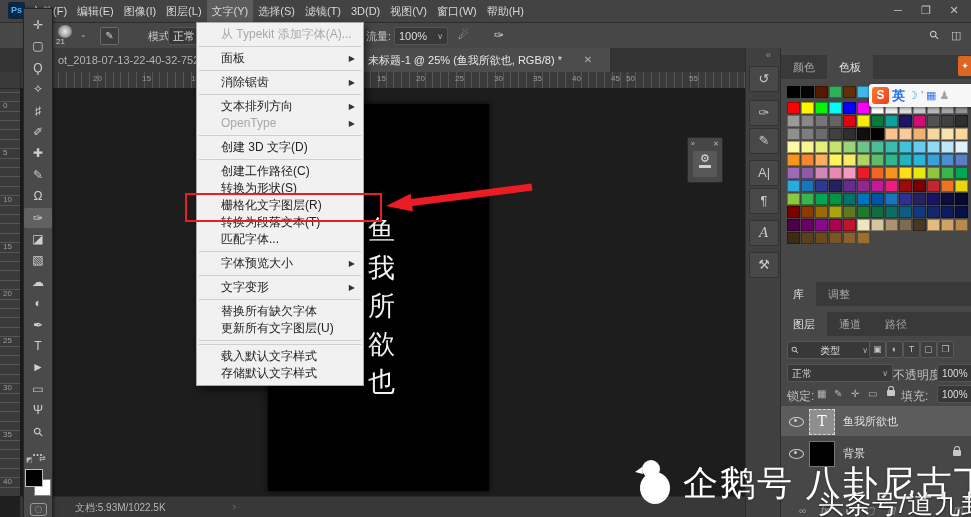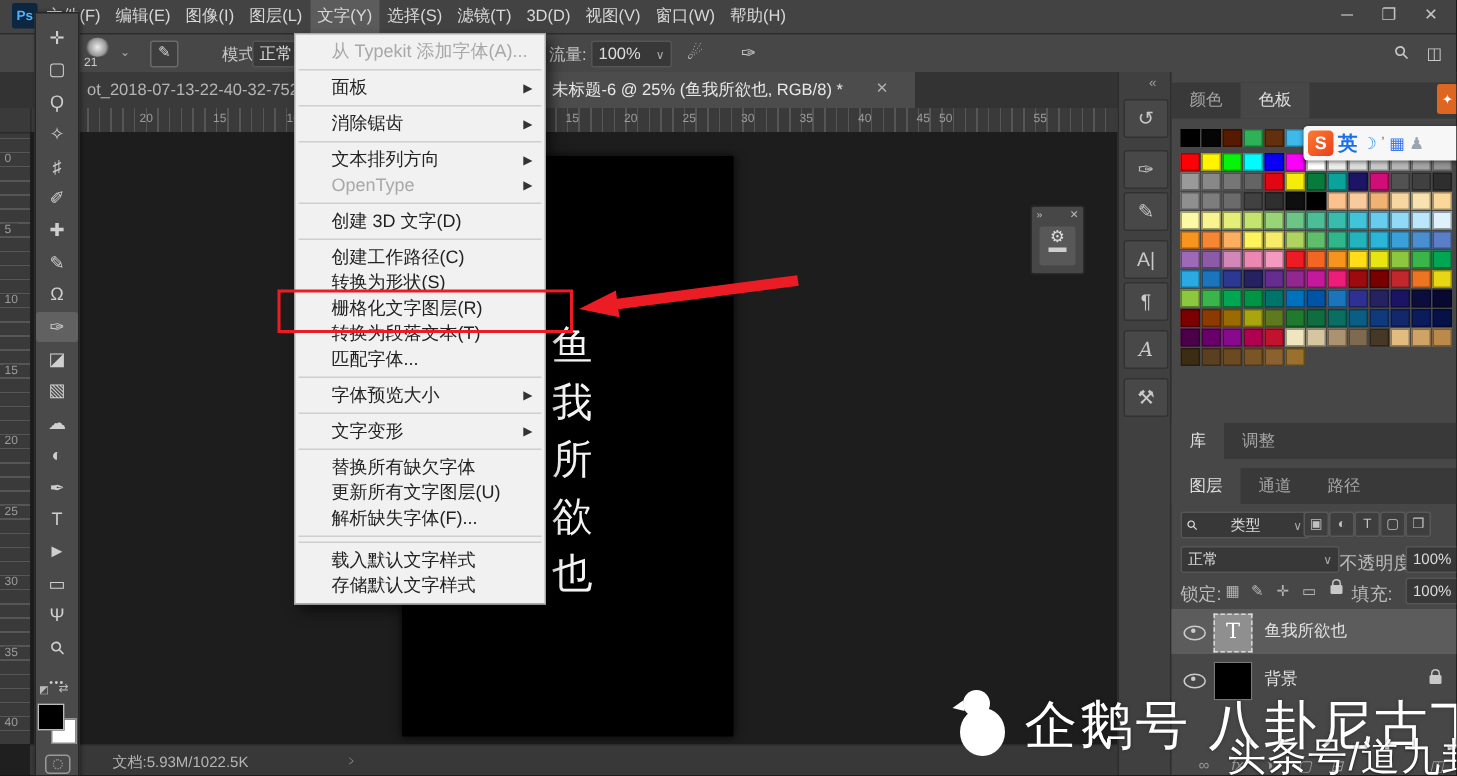--- a/index.html
+++ b/index.html
@@ -182,21 +182,21 @@
       <span class="mini-caret">∨</span>
     </div>
     <div class="abs opt-icon" style="left:458px;">☄</div>
     <div class="abs opt-icon" style="left:494px;">✑</div>
   </div>
   <div class="abs" id="topbar-search">⚲</div>
   <div class="abs" id="workspace-icon">◫</div>
 
   <div class="abs" id="tabbar">
     <div class="abs doctab" id="tab-inactive">ot_2018-07-13-22-40-32-752_con</div>
-    <div class="abs doctab" id="tab-active">未标题-6 @ 25% (鱼我所欲也, RGB/8) *</div>
+    <div class="abs doctab" id="tab-active">未标题-1 @ 25% (鱼我所欲也, RGB/8) *</div>
   </div>
   <div class="abs" id="tab-close">✕</div>
 
   <div class="abs" id="hruler">
       <span class="abs hrnum" style="left: 24px;">25</span>
       <span class="abs hrnum" style="left: 73px;">20</span>
       <span class="abs hrnum" style="left: 122px;">15</span>
       <span class="abs hrnum" style="left: 171px;">10</span>
       <span class="abs hrnum" style="left: 357px;">15</span>
       <span class="abs hrnum" style="left: 396px;">20</span>
@@ -560,23 +560,20 @@
         <span>文字变形</span>
         <span class="subarrow">▶</span>
       </div>
       <div class="menu-sep"></div>
       <div class="menu-item">
         <span>替换所有缺欠字体</span>
       </div>
       <div class="menu-item">
         <span>更新所有文字图层(U)</span>
       </div>
-      <div class="menu-item">
-        <span>解析缺失字体(F)...</span>
-      </div>
       <div class="menu-sep"></div>
       <div class="menu-sep"></div>
       <div class="menu-item">
         <span>载入默认文字样式</span>
       </div>
       <div class="menu-item">
         <span>存储默认文字样式</span>
       </div>
     </div>
 

